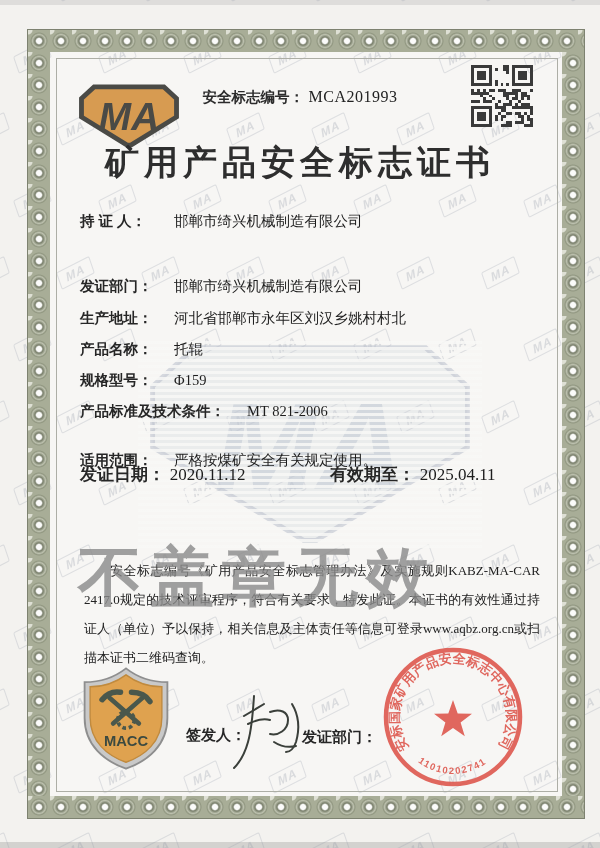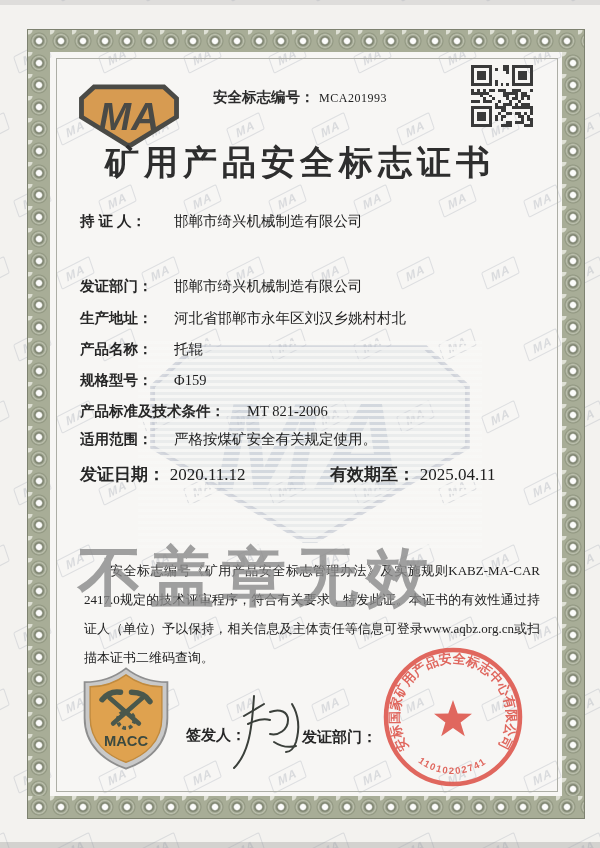--- a/index.html
+++ b/index.html
@@ -37,31 +37,31 @@
   .inner-line{position:absolute;left:56px;top:58px;width:500px;height:732px;border:1px solid #adaea6;z-index:3;}
   
   .big-ma{position:absolute;left:138px;top:338px;width:344px;height:212px;z-index:4;pointer-events:none;}
   .big-ma .hatch{position:absolute;left:0;top:0;width:344px;height:212px;
     background:repeating-linear-gradient(rgba(248,248,246,0) 0 3px, rgba(248,248,246,.85) 3px 6px);}
   
   .content{position:absolute;left:0;top:0;width:600px;height:848px;z-index:5;}
   .ma-logo{position:absolute;left:78px;top:84px;width:102px;height:64px;}
   .certno{position:absolute;left:150px;top:88px;width:300px;text-align:center;white-space:nowrap;}
   .certno .lbl{font-weight:700;font-size:14.5px;color:#2c2c2c;}
-  .certno .val{font-family:"Liberation Serif",serif;font-size:12px;color:#222;letter-spacing:.5px;}
+  .certno .val{font-family:"Liberation Serif",serif;font-size:16px;color:#222;letter-spacing:.5px;}
   .qr{position:absolute;left:471px;top:65px;width:62px;height:62px;}
   .doc-title{position:absolute;left:0;top:140px;width:600px;text-align:center;
     font-size:34px;font-weight:700;color:#2e2e2e;letter-spacing:5px;
     font-family:"Liberation Serif",serif;}
   .row{position:absolute;left:80px;width:470px;white-space:nowrap;font-size:14.5px;}
   .row .lbl{display:inline-block;width:90px;font-weight:700;color:#262626;}
   .row .lbl.wide{width:auto;margin-right:18px;}
   .row .val{font-family:"Liberation Serif",serif;color:#1d1d1d;}
   .r1{top:212px}.r2{top:245px}.r3{top:277px}.r4{top:309px}
-  .r5{top:340px}.r6{top:371px}.r7{top:402px}.r8{top:430px}
+  .r5{top:340px}.r6{top:371px}.r7{top:402px}.r8{top:451px}
   .dates{position:absolute;left:80px;top:463px;width:470px;font-size:17px;white-space:nowrap;}
   .dates .lbl{font-weight:700;color:#262626;}
   .dates .val{font-family:"Liberation Serif",serif;color:#1d1d1d;}
   .dates .valid{position:absolute;left:250px;top:0;}
   .remark{top:492px}
   .statement{position:absolute;left:84px;top:556px;width:456px;
     font-family:"Liberation Serif",serif;font-size:13px;line-height:29px;
     color:#222;text-align:justify;text-indent:2em;z-index:5;}
   .overlay-wm{position:absolute;left:78px;top:534px;width:520px;z-index:8;
     font-family:"Liberation Serif",serif;font-weight:700;font-size:64px;letter-spacing:8px;

